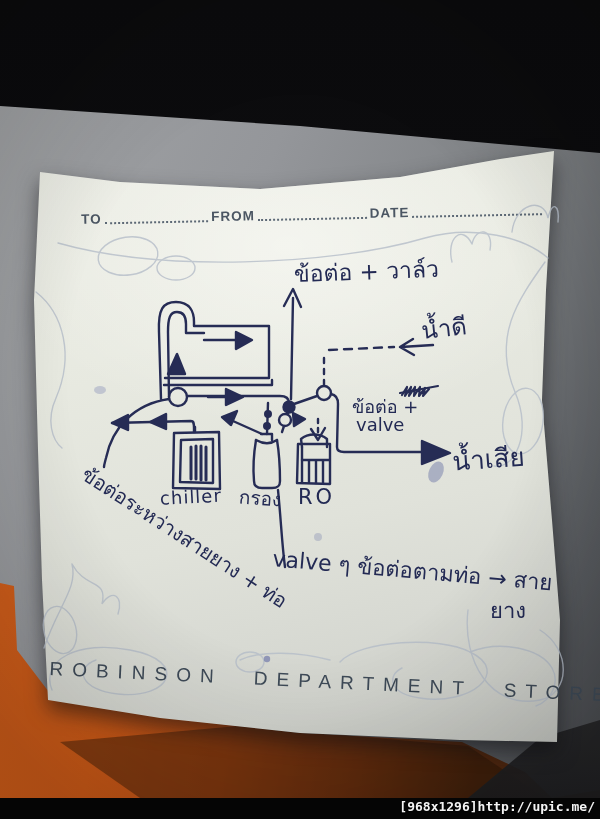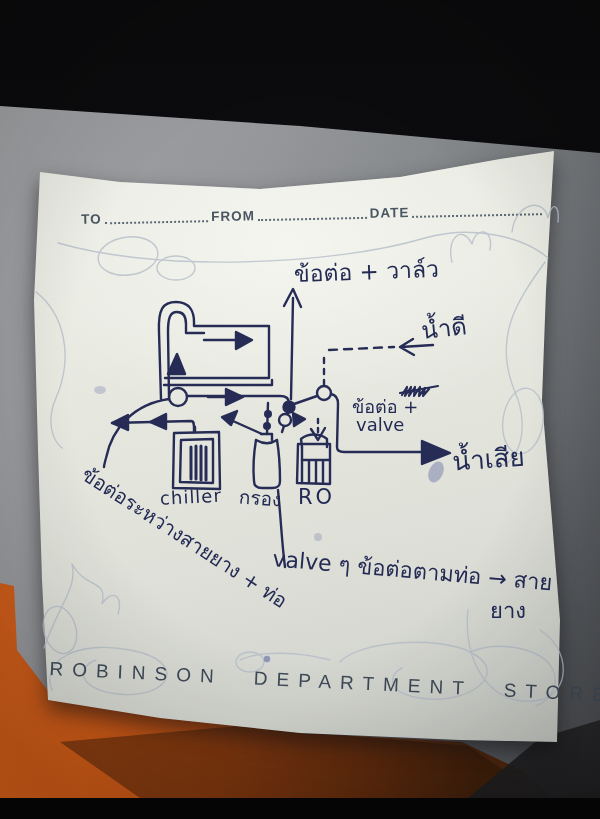--- a/index.html
+++ b/index.html
@@ -222,13 +222,14 @@
       <text font-size="20" transform="translate(80,478) rotate(33)">ข้อต่อระหว่างสายยาง + ท่อ</text>
       <text font-size="22" transform="translate(272,566) rotate(5)">valve ๆ ข้อต่อตามท่อ → สาย</text>
       <text x="490" y="618" font-size="22">ยาง</text>
     </g>
   </svg>
 
   <div class="memo-footer">ROBINSON DEPARTMENT STORE</div>
 
   <div class="layer vignette"></div>
   <div class="bottom-strip"></div>
+  <div class="watermark">[968x1296]http://upic.me/</div>
 </div>
 
 </body></html>

